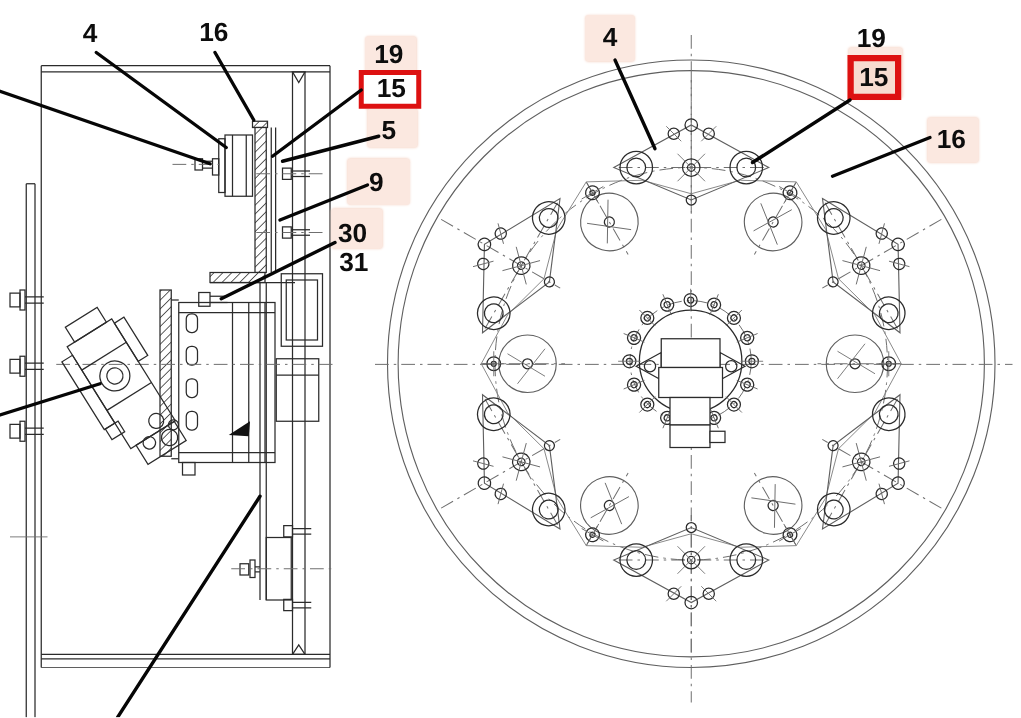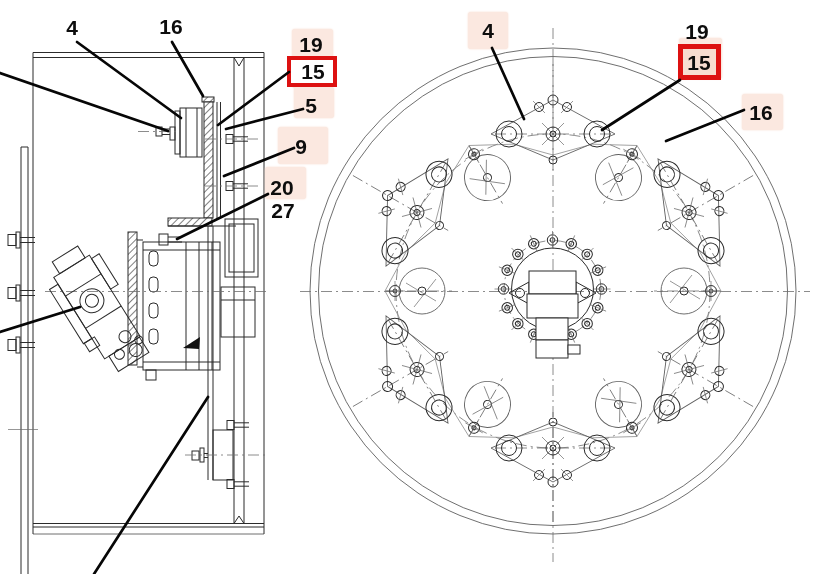--- a/index.html
+++ b/index.html
@@ -274,21 +274,21 @@
     <line class="ld" x1="680" y1="80" x2="602" y2="130"></line>
     <line class="ld" x1="744" y1="110" x2="666" y2="141"></line>
   </svg>
 
   <div class="callout" style="left:72px;top:27px;">4</div>
   <div class="callout" style="left:171px;top:26px;">16</div>
   <div class="callout" style="left:311px;top:44px;">19</div>
   <div class="callout" style="left:313px;top:71px;">15</div>
   <div class="callout" style="left:311px;top:105px;">5</div>
   <div class="callout" style="left:301px;top:146px;">9</div>
-  <div class="callout" style="left:282px;top:187px;">20</div>
-  <div class="callout" style="left:283px;top:210px;">27</div>
+  <div class="callout" style="left:282px;top:187px;">30</div>
+  <div class="callout" style="left:283px;top:210px;">31</div>
 
   <div class="callout" style="left:488px;top:30px;">4</div>
   <div class="callout" style="left:697px;top:31px;">19</div>
   <div class="callout" style="left:699px;top:62px;">15</div>
   <div class="callout" style="left:761px;top:112px;">16</div>
 
 </div>
 
 </body></html>

